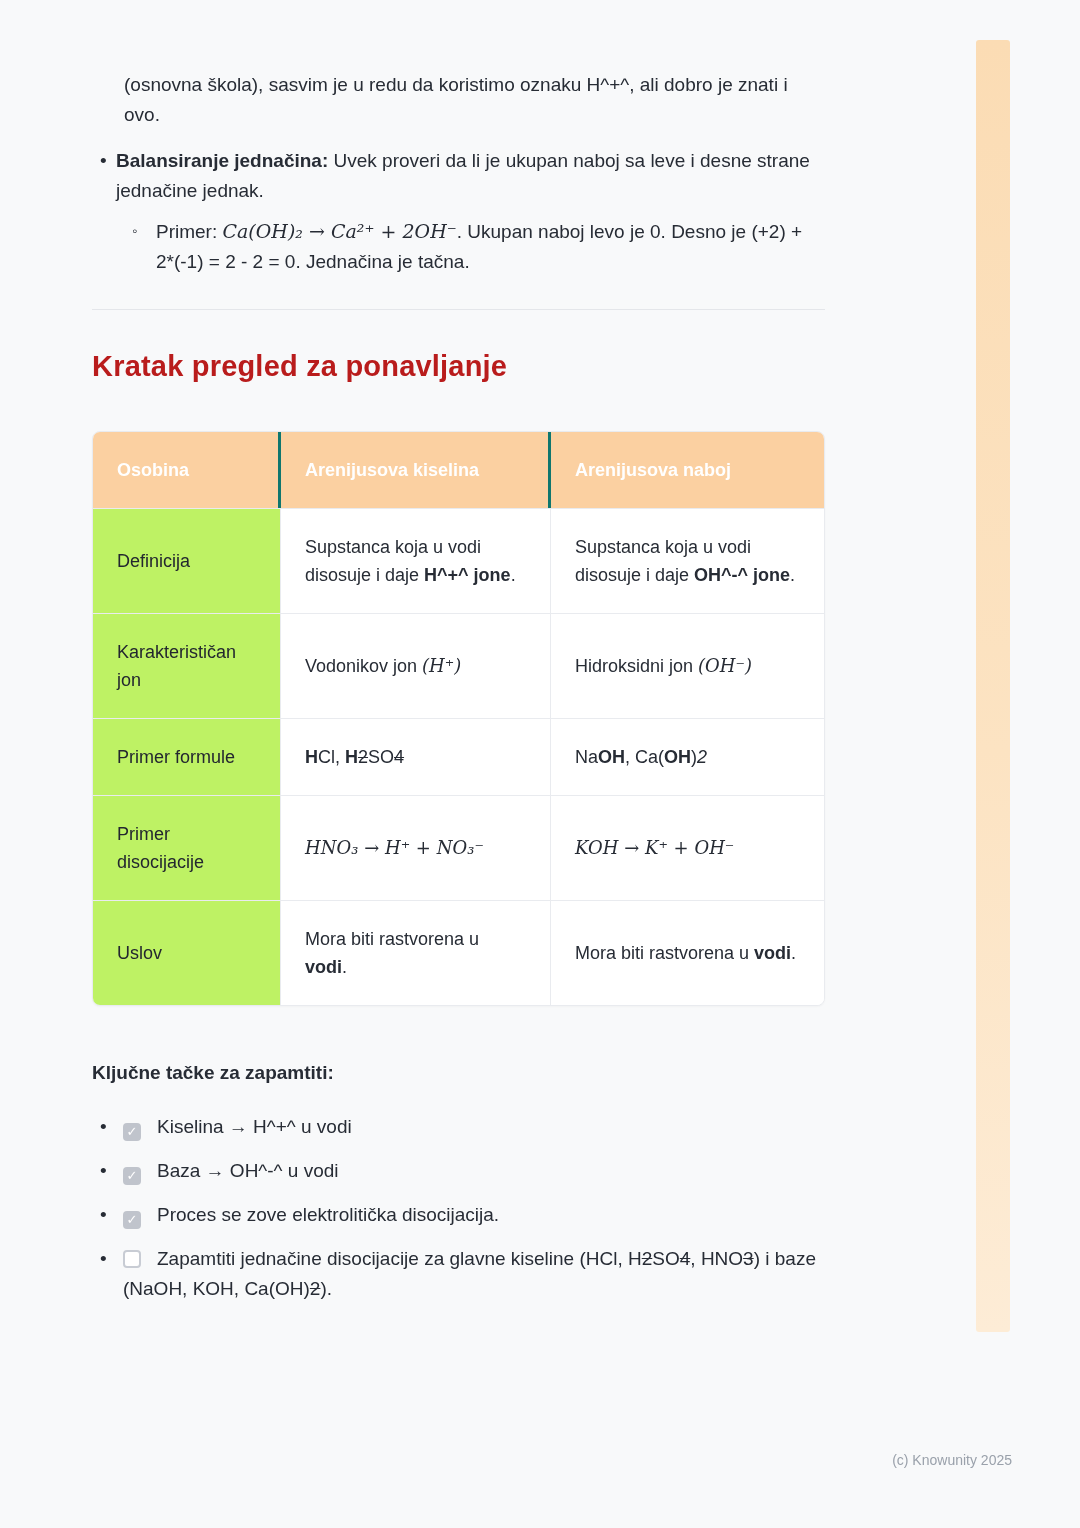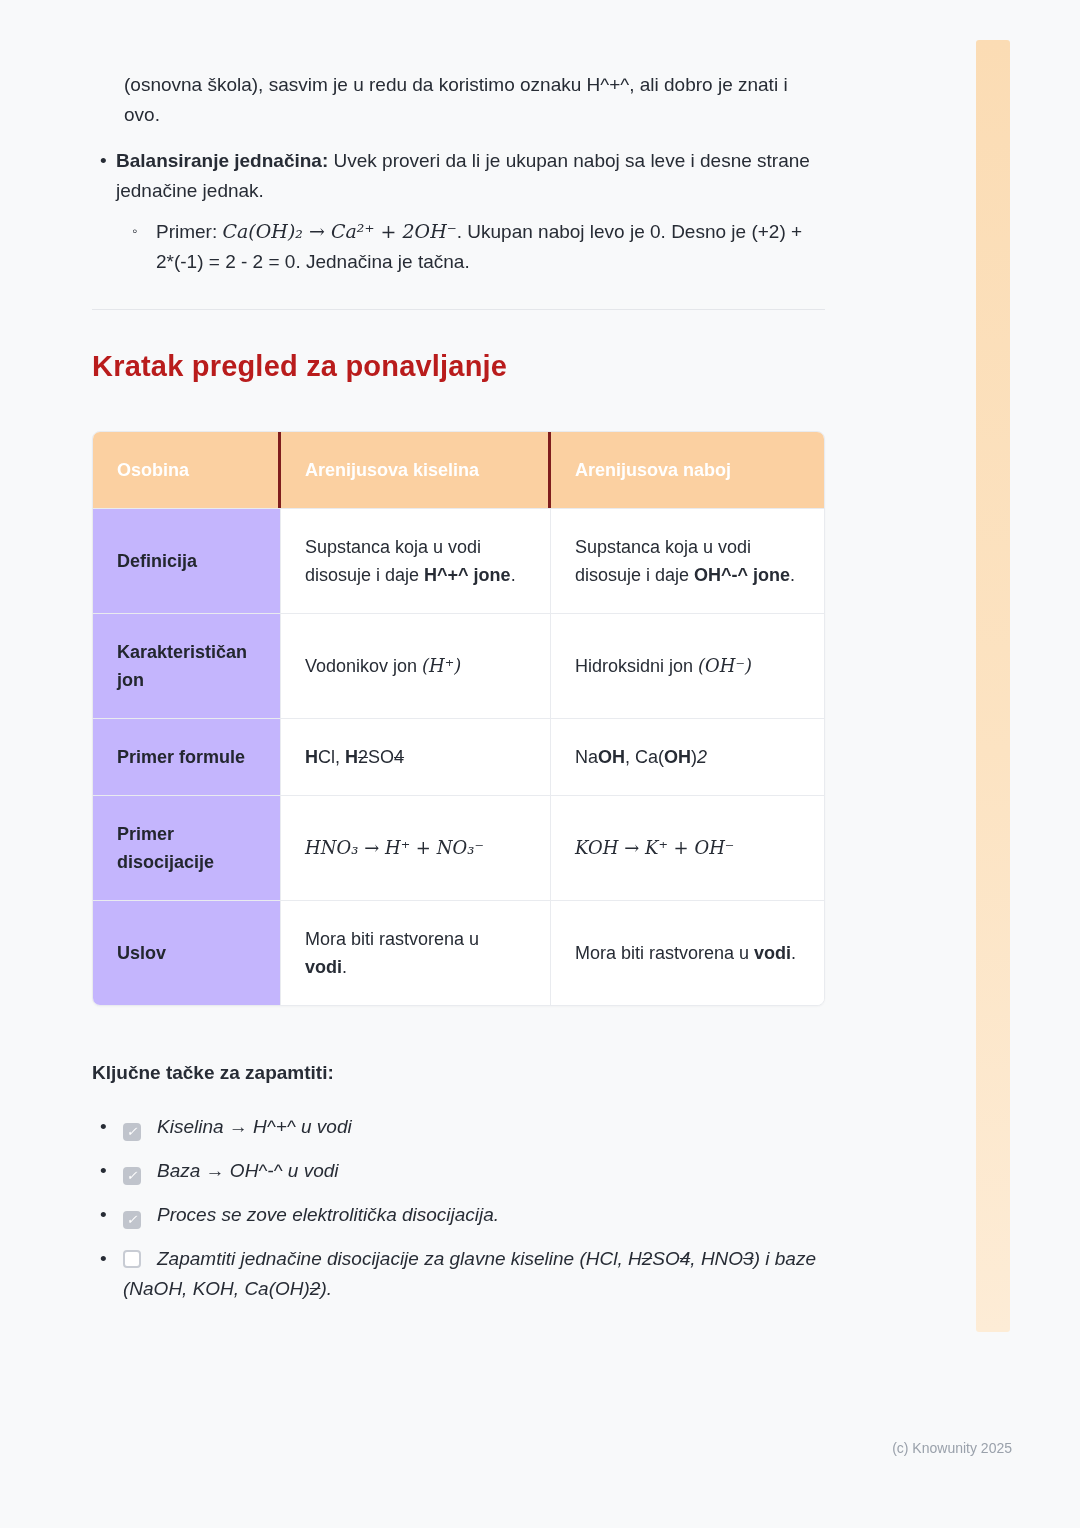--- a/index.html
+++ b/index.html
@@ -57,51 +57,51 @@
     background:#ffffff;
     border-top:1px solid #e9ebef;
     border-right:1px solid #e9ebef;
   }
   .cell:nth-child(3n) { border-right:none; }
   .hc {
     background:#fbd0a1;
     color:#ffffff;
     font-weight:700;
     border-top:none;
-    border-right:3px solid #7f1d1d;
+    border-right:3px solid #0f766e;
   }
   .hc:nth-child(3n) { border-right:none; }
-  .lc { background:#c4b5fd; font-weight:700; color:#23272f; }
+  .lc { background:#bef264; font-weight:400; color:#23272f; }
   .cellin { width:100%; }
 
   .kp-title { margin-top:56px; font-size:19px; font-weight:700; }
   .klist { margin-top:28px; }
   .kitem { display:flex; align-items:flex-start; font-size:19px; line-height:30px; margin-bottom:14px; }
   .kdot { width:31px; padding-left:8px; }
-  .kbody { flex:1;font-style:italic; }
+  .kbody { flex:1; }
   .cbx {
     display:inline-block; width:18px; height:18px;
     border-radius:4px; margin-right:16px;
     vertical-align:-3px;
     text-align:center; line-height:18px; font-size:13px;
   }
   .cbx.checked { background:#c0c4cc; color:#ffffff; }
   .cbx.checked::after { content:"✓"; }
   .cbx.unchecked { background:#ffffff; border:2px solid #c8ccd4; }
 
   .edge-strip {
     position:absolute;
     left:976px; top:40px;
     width:34px; height:1292px;
     background:linear-gradient(180deg, #fbdcb4 0%, #fce3c2 55%, #fdecd6 100%);
     border-radius:3px;
   }
   .footer {
     position:absolute;
-    right:68px; bottom:72px;
+    right:68px; bottom:60px;
     font-size:14px; color:#9aa1ab;text-align:right;
   }
 </style>
 </head>
 <body>
 
 <div class="content">
 
   <p class="intro-p">(osnovna škola), sasvim je u redu da koristimo oznaku H^+^, ali dobro je znati i ovo.</p>
 

